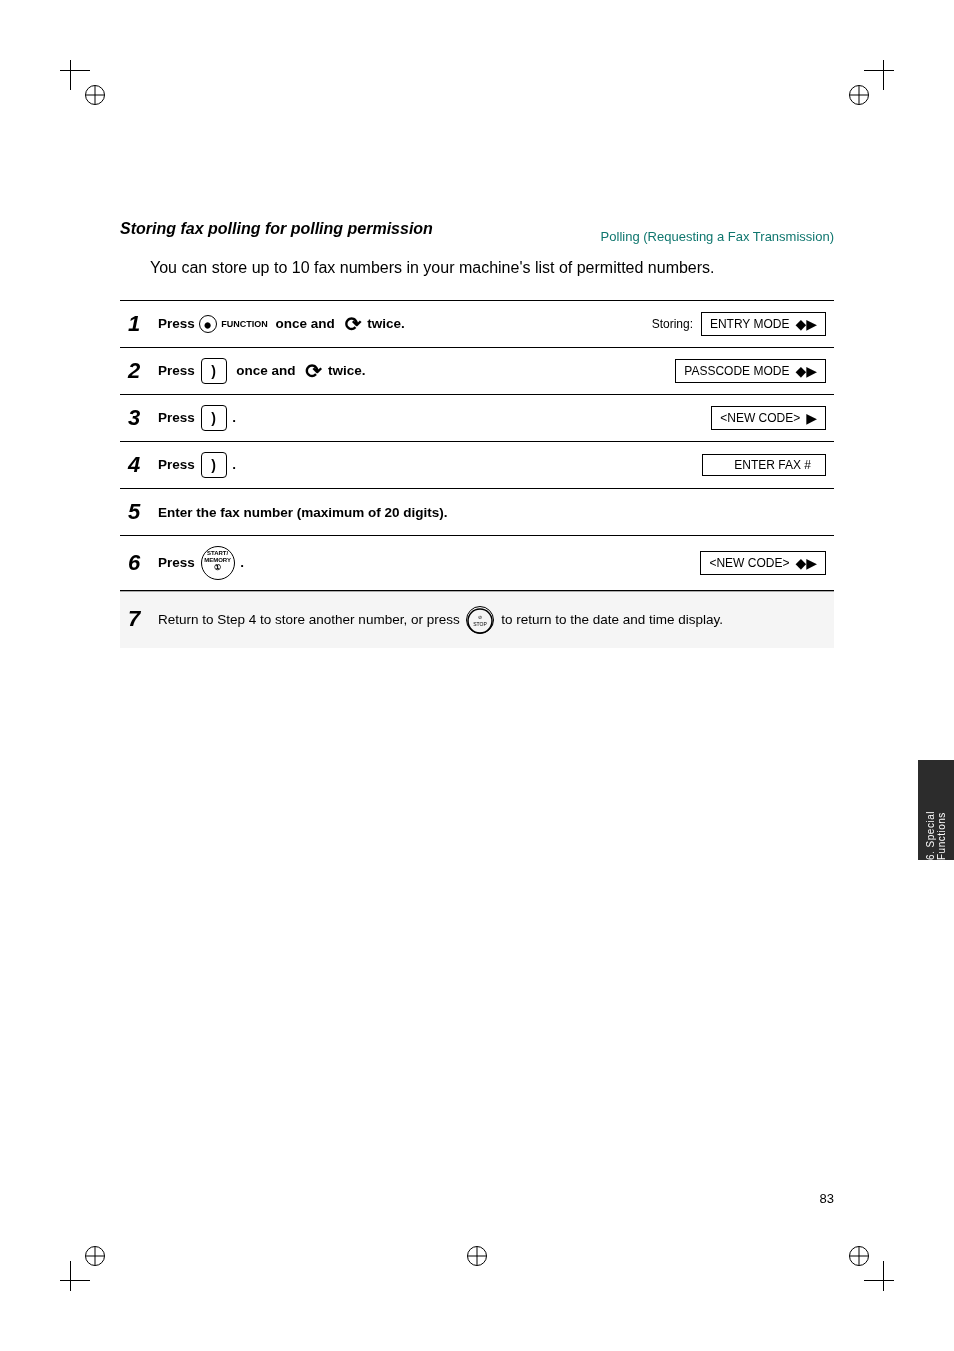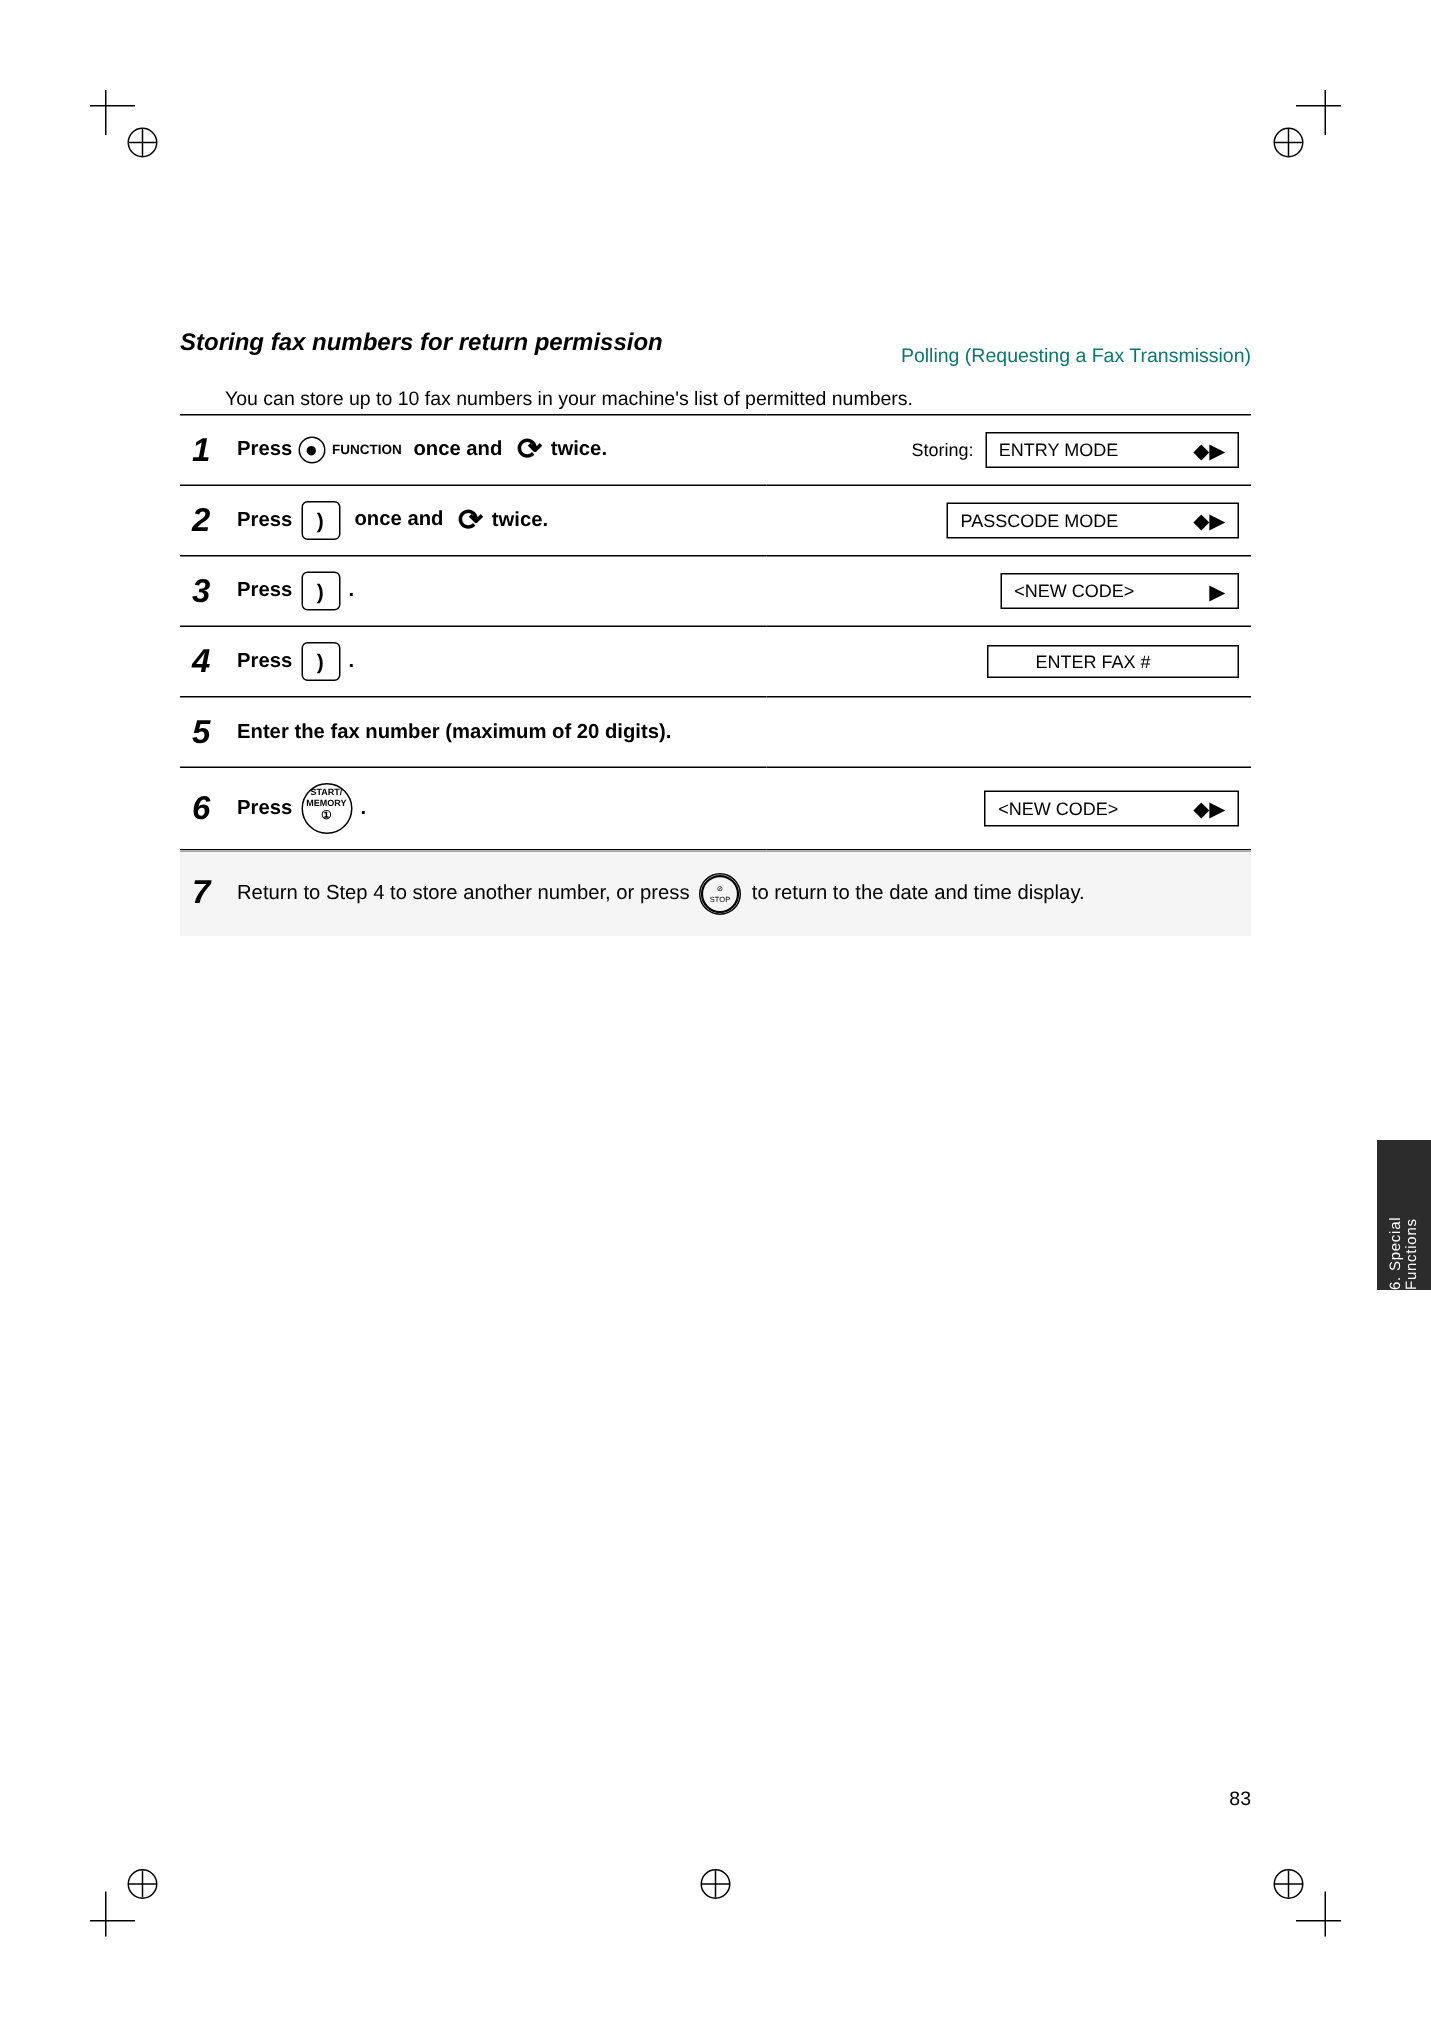--- a/index.html
+++ b/index.html
@@ -122,22 +122,23 @@
 
     
     .section-title {
       font-size: 16px;
       font-weight: bold;
       font-style: italic;
       margin-bottom: 18px;
     }
 
     .intro-text {
-      font-size: 13px;
+      font-size: 16px;
       margin-left: 30px;
+      margin-bottom: 20px;
       line-height: 1.5;
     }
 
     
     .steps-table {
       width: 100%;
       border-collapse: collapse;
     }
 
     .step-row {
@@ -178,21 +179,20 @@
 
     .display-box {
       display: inline-flex;
       align-items: center;
       border: 1px solid #000;
       padding: 3px 8px;
       font-size: 12px;
       min-width: 100px;
       justify-content: flex-start;
       background: #fff;
-      gap: 44px;
     }
 
     .display-box .arrow-updown {
       display: inline-block;
       font-size: 14px;
       margin-left: 6px;
     }
 
     
     .func-btn {
@@ -304,21 +304,21 @@
 <div class="reg-circle bl"></div>
 <div class="reg-circle br"></div>
 <div class="reg-bottom-center"></div>
 
 <div class="page-header">
   <span>Polling (Requesting a Fax Transmission)</span>
 </div>
 
 <div class="main-content">
 
-  <div class="section-title">Storing fax numbers for return permission</div>
+  <div class="section-title">Storing fax polling for polling permission</div>
 
   <div class="intro-text">You can store up to 10 fax numbers in your machine's list of permitted numbers.</div>
 
   <table class="steps-table">
 
     <tbody>
         <tr class="step-row">
       <td class="step-number">1</td>
       <td class="step-content">
         <span>Press</span>

